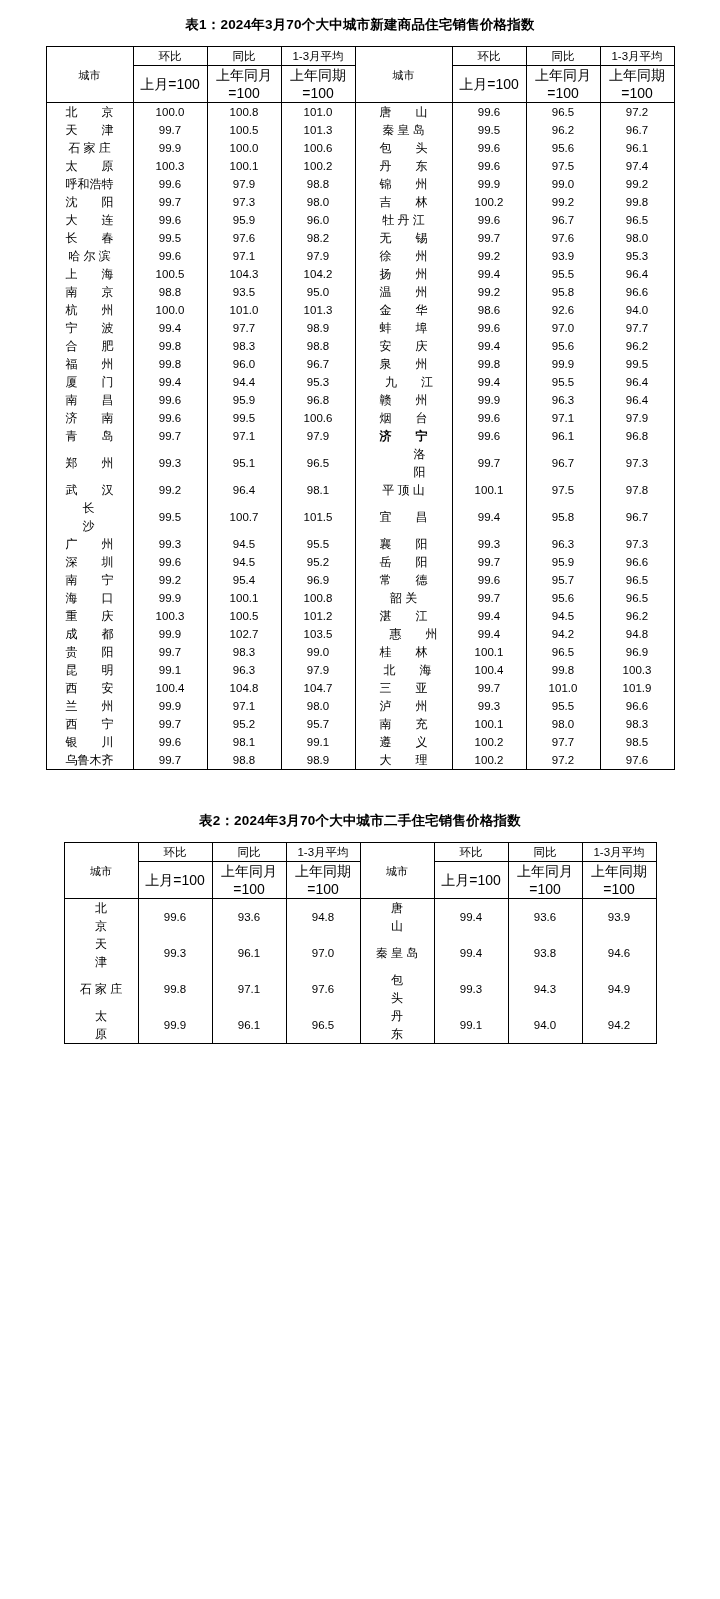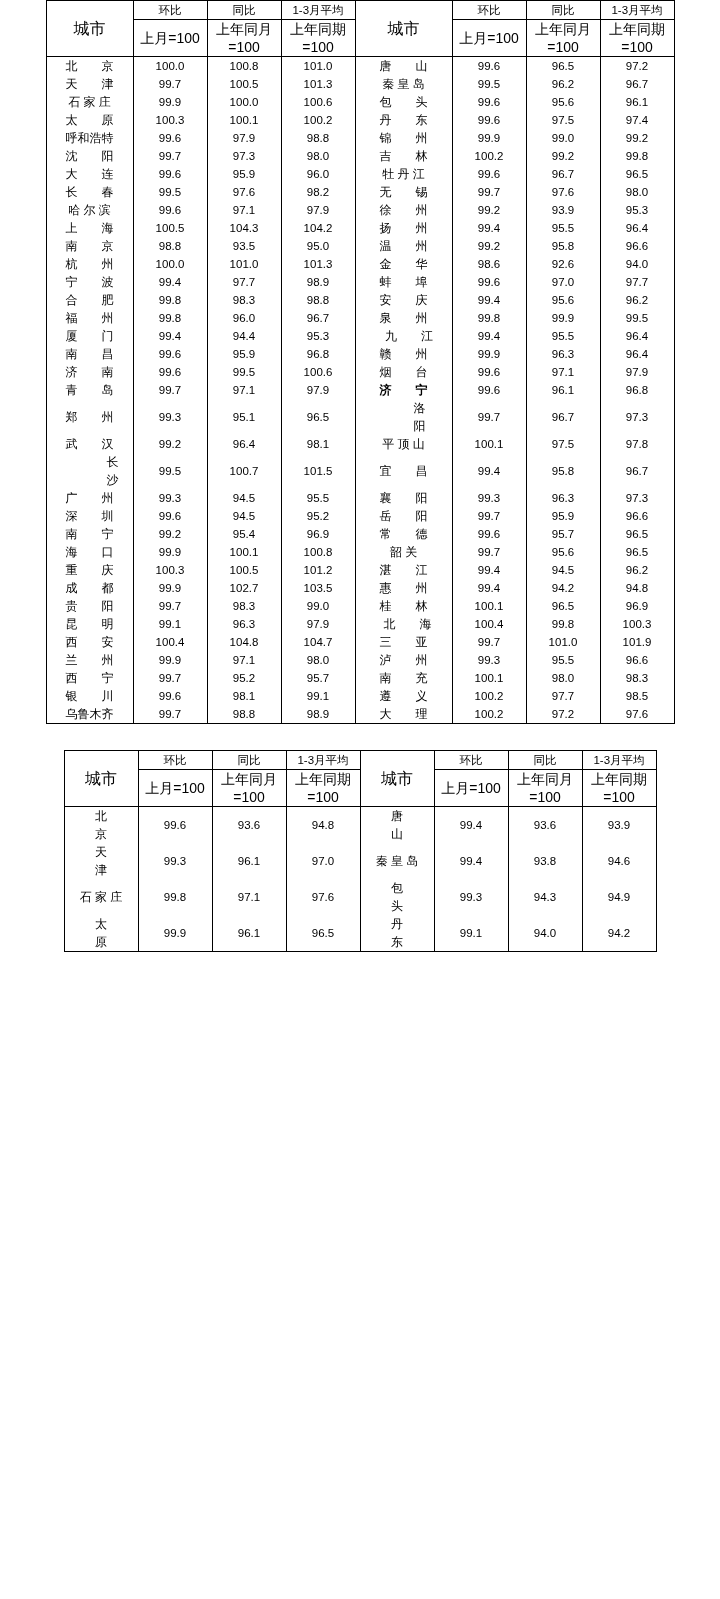--- a/index.html
+++ b/index.html
@@ -46,21 +46,21 @@
     border-top: none;
     border-bottom: none;
   }
   table.idx tbody tr:last-child td {
     border-bottom: 1px solid #000000;
   }
   .col-city { width: 74px; }
   .col-num  { width: 74px; }
   th.hdr-city {
     font-weight: bold;
-    font-size: 16px;
+    font-size: 11px;
   }
   th.hdr-top {
     font-size: 11.5px;
   }
   th.hdr-sub {
     font-size: 14px;
   }
   .city-name {
     display: flex;
     justify-content: space-between;
@@ -73,20 +73,21 @@
     font-family: "Liberation Sans", sans-serif;
   }
   .spacer-block { height: 26px; }
 </style>
 </head>
 <body>
 
 <div class="page">
   <div id="tables-root">
       <div class="table-block">
+        <div class="caption">表1：2024年3月70个大中城市新建商品住宅销售价格指数</div>
         <table class="idx">
           <colgroup>
             <col class="col-city">
             <col class="col-num">
             <col class="col-num">
             <col class="col-num">
             <col class="col-city">
             <col class="col-num">
             <col class="col-num">
             <col class="col-num">
@@ -401,21 +402,21 @@
               <td class="num">98.1</td>
               <td>
                 <div class="city-name" style="display: block; text-align: center;">平 顶 山</div>
               </td>
               <td class="num">100.1</td>
               <td class="num">97.5</td>
               <td class="num">97.8</td>
             </tr>
             <tr>
               <td>
-                <div class="city-name" style="display: block; text-align: right; padding-left: 36px;">长　　沙</div>
+                <div class="city-name" style="display: block; text-align: left; padding-left: 36px;">长　　沙</div>
               </td>
               <td class="num">99.5</td>
               <td class="num">100.7</td>
               <td class="num">101.5</td>
               <td>
                 <div class="city-name" style="display: block; text-align: center;">宜　　昌</div>
               </td>
               <td class="num">99.4</td>
               <td class="num">95.8</td>
               <td class="num">96.7</td>
@@ -491,21 +492,21 @@
               <td class="num">96.2</td>
             </tr>
             <tr>
               <td>
                 <div class="city-name" style="display: block; text-align: center;">成　　都</div>
               </td>
               <td class="num">99.9</td>
               <td class="num">102.7</td>
               <td class="num">103.5</td>
               <td>
-                <div class="city-name" style="display: block; text-align: center;">惠　　州</div>
+                <div class="city-name" style="display: block; text-align: right;">惠　　州</div>
               </td>
               <td class="num">99.4</td>
               <td class="num">94.2</td>
               <td class="num">94.8</td>
             </tr>
             <tr>
               <td>
                 <div class="city-name" style="display: block; text-align: center;">贵　　阳</div>
               </td>
               <td class="num">99.7</td>
@@ -600,20 +601,21 @@
               </td>
               <td class="num">100.2</td>
               <td class="num">97.2</td>
               <td class="num">97.6</td>
             </tr>
           </tbody>
         </table>
       </div>
       <div class="spacer-block"></div>
       <div class="table-block">
+        <div class="caption">表2：2024年3月70个大中城市二手住宅销售价格指数</div>
         <table class="idx">
           <colgroup>
             <col class="col-city">
             <col class="col-num">
             <col class="col-num">
             <col class="col-num">
             <col class="col-city">
             <col class="col-num">
             <col class="col-num">
             <col class="col-num">

